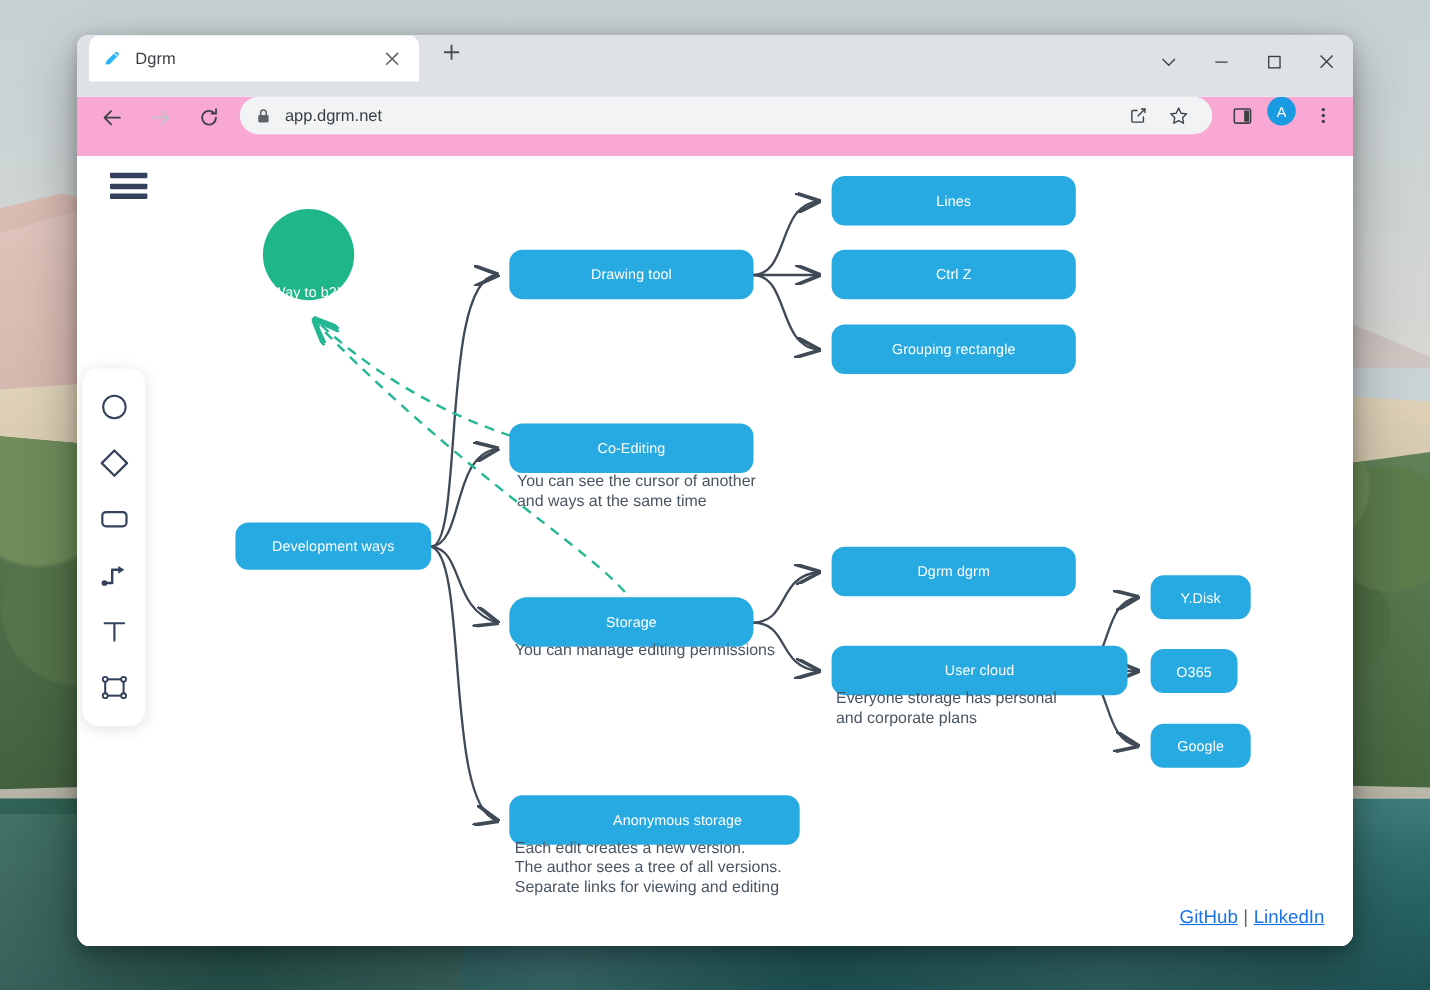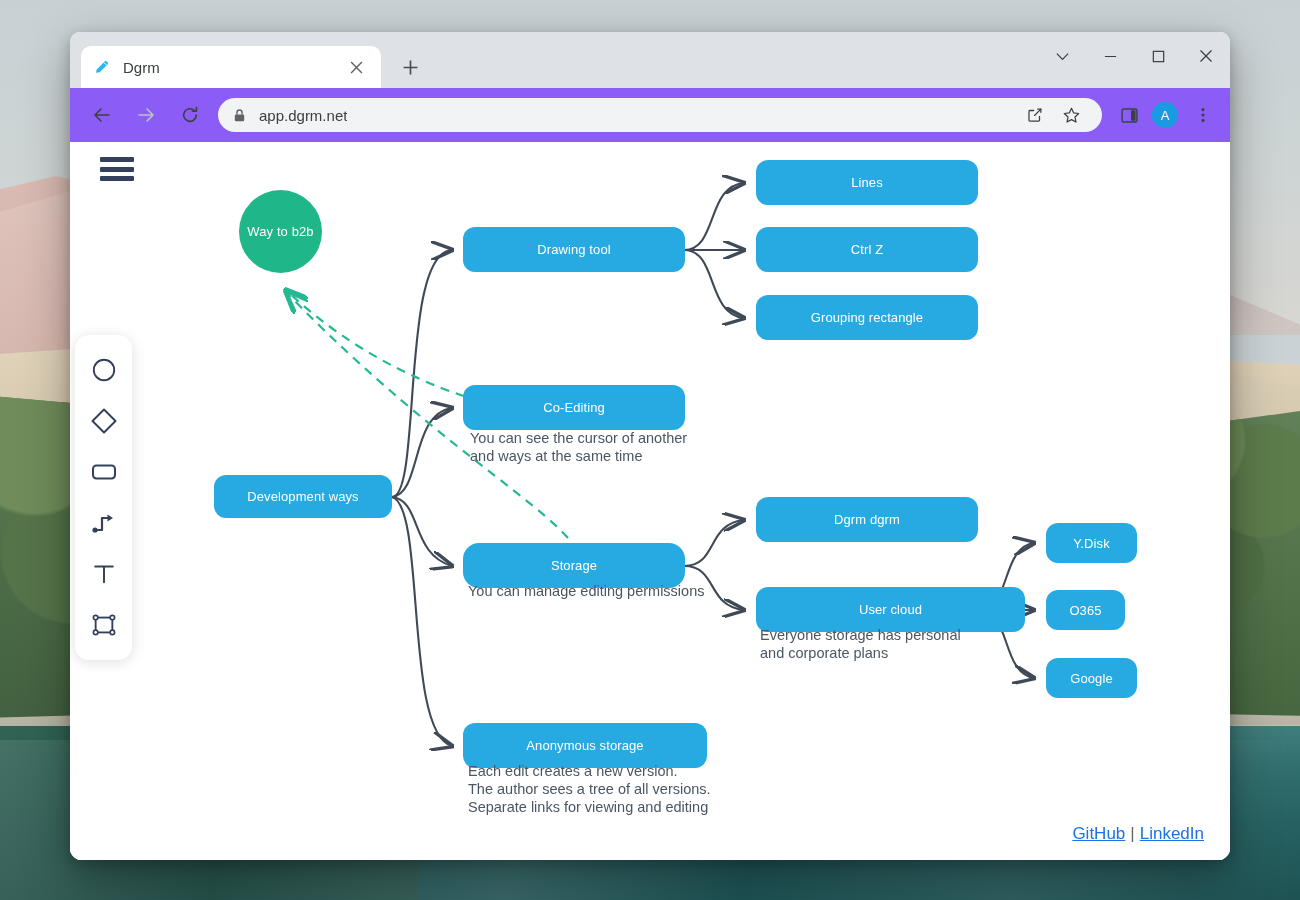--- a/index.html
+++ b/index.html
@@ -60,36 +60,36 @@
     background:linear-gradient(180deg,#2e5f4e 0%,#27514a 100%);opacity:.85;}
 
   
   #browser{
     position:absolute;left:70px;top:32px;width:1160px;height:828px;
     border-radius:10px 10px 12px 12px;
     box-shadow:0 18px 48px rgba(0,0,0,.34),0 4px 14px rgba(0,0,0,.22);
     overflow:hidden;background:#fff;
   }
   
-  .tabstrip{height:56px;background:#dee1e6;position:relative;display:flex;align-items:flex-end;}
+  .tabstrip{height:56px;background:#dee1e6;position:relative;display:flex;}
   .tab{
     margin-left:11px;width:300px;height:42px;background:#fff;
     border-radius:10px 10px 0 0;display:flex;align-items:center;padding:0 12px;
     box-sizing:border-box;position:relative;
   }
   .tab-fav{width:18px;height:18px;margin-right:12px;flex:none;display:block;}
   .tab-title{font-size:15px;color:#3c4043;flex:1;white-space:nowrap;overflow:hidden;}
   .tab-close{width:26px;height:26px;flex:none;display:flex;align-items:center;justify-content:center;
     color:#5f6368;}
   .newtab{width:30px;height:30px;margin-left:14px;margin-bottom:6px;display:flex;
     align-items:center;justify-content:center;color:#4a4e52;}
   .wincontrols{position:absolute;right:0;top:0;height:48px;display:flex;align-items:center;}
   .wcbtn{width:48px;height:48px;display:flex;align-items:center;justify-content:center;color:#3c4043;}
   
-  .toolbar{height:54px;background:#8b5cf6;display:flex;align-items:center;padding:0 10px;box-sizing:border-box;}
+  .toolbar{height:54px;background:#f9a8d4;display:flex;align-items:flex-start;padding:0 10px;box-sizing:border-box;}
   .navbtn{width:38px;height:38px;display:flex;align-items:center;justify-content:center;
     color:#3c4043;margin:0 3px;flex:none;}
   .navbtn.disabled{color:#bdc1c6;}
   .omnibox{
     flex:1;height:34px;background:#f1f3f4;border-radius:17px;display:flex;align-items:center;
     padding:0 14px;margin:0 8px 0 6px;box-sizing:border-box;min-width:0;
   }
   .lock{width:15px;height:15px;margin-right:12px;flex:none;}
   .url{font-size:15px;color:#3c4043;white-space:nowrap;overflow:hidden;}
   .omni-actions{display:flex;align-items:center;margin-left:auto;}
@@ -130,21 +130,21 @@
   }
   .shapebtn{width:40px;height:40px;display:flex;align-items:center;justify-content:center;color:#33415c;}
 
   svg.wires{position:absolute;left:0;top:0;width:1160px;height:718px;z-index:1;}
 
   .node{
     position:absolute;background:#27aae1;color:#fff;border-radius:12px;
     display:flex;align-items:center;justify-content:center;
     font-size:13px;letter-spacing:.1px;z-index:3;
   }
-  .node.circle{border-radius:50%;background:#1fb68a;}
+  .node.circle{border-radius:50%;background:#1fb68a;align-items:flex-end;}
   .note{position:absolute;color:#4a5663;font-size:14.5px;line-height:18px;z-index:3;white-space:pre;}
 
   .footer{position:absolute;right:26px;bottom:16px;font-size:17px;color:#1a73e8;z-index:4;}
   .footer a{color:#1a73e8;text-decoration:underline;}
   .footer .sep{color:#5f6368;text-decoration:none;margin:0 5px;}
 </style>
 </head>
 <body>
 
 <div id="wallpaper">
@@ -352,21 +352,21 @@
     </div>
     <div class="node" style="left:393px;top:85px;width:222px;height:45px;">
       <span>Drawing tool</span>
     </div>
     <div class="node" style="left:393px;top:243px;width:222px;height:45px;">
       <span>Co-Editing</span>
     </div>
     <div class="node" style="left:393px;top:401px;width:222px;height:45px;border-radius:16px;">
       <span>Storage</span>
     </div>
-    <div class="node" style="left:393px;top:581px;width:244px;height:45px;">
+    <div class="node" style="left:393px;top:581px;width:222px;height:45px;padding-left:42px;">
       <span>Anonymous storage</span>
     </div>
     <div class="node" style="left:686px;top:18px;width:222px;height:45px;">
       <span>Lines</span>
     </div>
     <div class="node" style="left:686px;top:85px;width:222px;height:45px;">
       <span>Ctrl Z</span>
     </div>
     <div class="node" style="left:686px;top:153px;width:222px;height:45px;">
       <span>Grouping rectangle</span>

